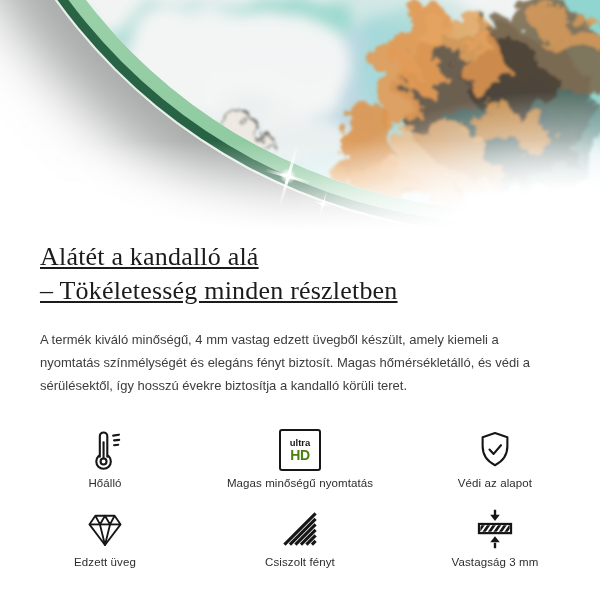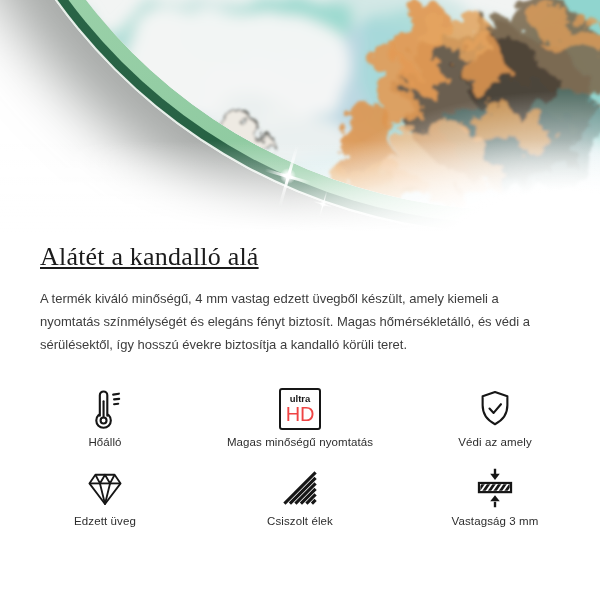--- a/index.html
+++ b/index.html
@@ -48,34 +48,34 @@
   .sparkle .core{position:absolute;left:-8px;top:-8px;width:16px;height:16px;border-radius:50%;
     background:radial-gradient(circle, rgba(255,255,255,.98) 20%, rgba(255,255,255,0) 72%);}
   .sparkle.small{transform:scale(.42);}
   
   .content{padding:0 40px;}
   .title{
     margin:6px 0 0 0;font-family:"Liberation Serif", serif;font-weight:400;
     font-size:26px;line-height:34px;color:#1b1b1b;letter-spacing:.2px;text-decoration:underline;
   }
   .description{
-    margin:13px 20px 0 0;font-size:13px;line-height:23px;color:#3d3d3d;
+    margin:20px 20px 0 0;font-size:13px;line-height:23px;color:#3d3d3d;
   }
   
   .features{
     display:grid;grid-template-columns:130px 260px 130px;row-gap:17px;
     margin:30px 40px 0 40px;
   }
   .feature{display:flex;flex-direction:column;align-items:center;}
   .feature .icon-box{height:46px;display:flex;align-items:center;}
   .feature .label{margin-top:4px;font-size:11.5px;color:#2d2d2d;letter-spacing:.1px;white-space:nowrap;}
   .uhd-frame{width:38px;height:38px;border:2.6px solid #161616;border-radius:3px;
     display:flex;flex-direction:column;align-items:center;justify-content:center;line-height:1;}
   .uhd-top{font-size:9.5px;font-weight:700;color:#161616;margin-bottom:1px;}
-  .uhd-bottom{font-size:20px;font-weight:400;color:#ef4444;letter-spacing:-.3px;}
+  .uhd-bottom{font-size:14px;font-weight:700;color:#4d7c0f;letter-spacing:-.3px;}
   .icn{display:block;}
 </style>
 </head>
 <body>
 
 <div class="hero">
   <div class="glass-shadow"></div>
   <div class="glass-outer">
     <div class="glass-rim-dark">
       <div class="glass-rim-light">
@@ -142,21 +142,21 @@
   </div>
   <div class="sparkle small" style="left:323px;top:204px;">
     <span class="ray-v"></span>
       <span class="ray-h"></span>
       <span class="core"></span>
   </div>
 </div>
 
 <div class="content">
   <h1 class="title"><span>Alátét a kandalló alá</span><br>
-    </h1>
+    <span>– Tökéletesség minden részletben</span></h1>
   <p class="description">A termék kiváló minőségű, 4 mm vastag edzett üvegből készült, amely kiemeli a nyomtatás színmélységét és elegáns fényt biztosít. Magas hőmérsékletálló, és védi a sérülésektől, így hosszú évekre biztosítja a kandalló körüli teret.</p>
 </div>
 
 <div class="features">
 
   <div class="feature">
     <div class="icon-box">
       <svg class="icn" width="46" height="46" viewBox="0 0 48 48" fill="none" stroke="#161616" stroke-width="2.2" stroke-linecap="round">
         <circle cx="22.5" cy="36" r="7.6"></circle>
         <rect x="18.9" y="7" width="7.2" height="25" fill="#ffffff" stroke="none"></rect>
@@ -181,21 +181,21 @@
     <div class="label">Magas minőségű nyomtatás</div>
   </div>
 
   <div class="feature">
     <div class="icon-box">
       <svg class="icn" width="44" height="44" viewBox="0 0 48 48" fill="none" stroke="#161616" stroke-width="2.3" stroke-linecap="round" stroke-linejoin="round">
         <path d="M24 5.5 L37.5 10 V20 C37.5 29.5 32 36.6 24 40.6 C16 36.6 10.5 29.5 10.5 20 V10 Z"></path>
         <path d="M18 23.5 L22.5 28.3 L30.5 18.8"></path>
       </svg>
     </div>
-    <div class="label">Védi az amely</div>
+    <div class="label">Védi az alapot</div>
   </div>
 
   <div class="feature">
     <div class="icon-box">
       <svg class="icn" width="44" height="44" viewBox="0 0 48 48" fill="none" stroke="#161616" stroke-width="2" stroke-linejoin="round">
         <path d="M13.5 9.5 H34.5 L41 19 L24 41.5 L7 19 Z"></path>
         <path d="M7 19 H41"></path>
         <path d="M13.5 9.5 L18.5 19 L24 9.5 L29.5 19 L34.5 9.5"></path>
         <path d="M18.5 19 L24 41.5 L29.5 19"></path>
       </svg>
@@ -207,21 +207,21 @@
     <div class="icon-box">
       <svg class="icn" width="44" height="44" viewBox="0 0 48 48" stroke="#161616" stroke-width="3.4" fill="none">
         <path d="M7 41 L41 7"></path>
         <path d="M13 41 L41 13"></path>
         <path d="M19 41 L41 19"></path>
         <path d="M25 41 L41 25"></path>
         <path d="M31 41 L41 31"></path>
         <path d="M37 41 L41 37"></path>
       </svg>
     </div>
-    <div class="label">Csiszolt élek</div>
+    <div class="label">Csiszolt fényt</div>
   </div>
 
   <div class="feature">
     <div class="icon-box">
       <svg class="icn" width="44" height="44" viewBox="0 0 48 48">
         <defs>
             <clipPath id="barclip">
               <rect x="8" y="20" width="32" height="7"></rect>
             </clipPath>
           </defs>

